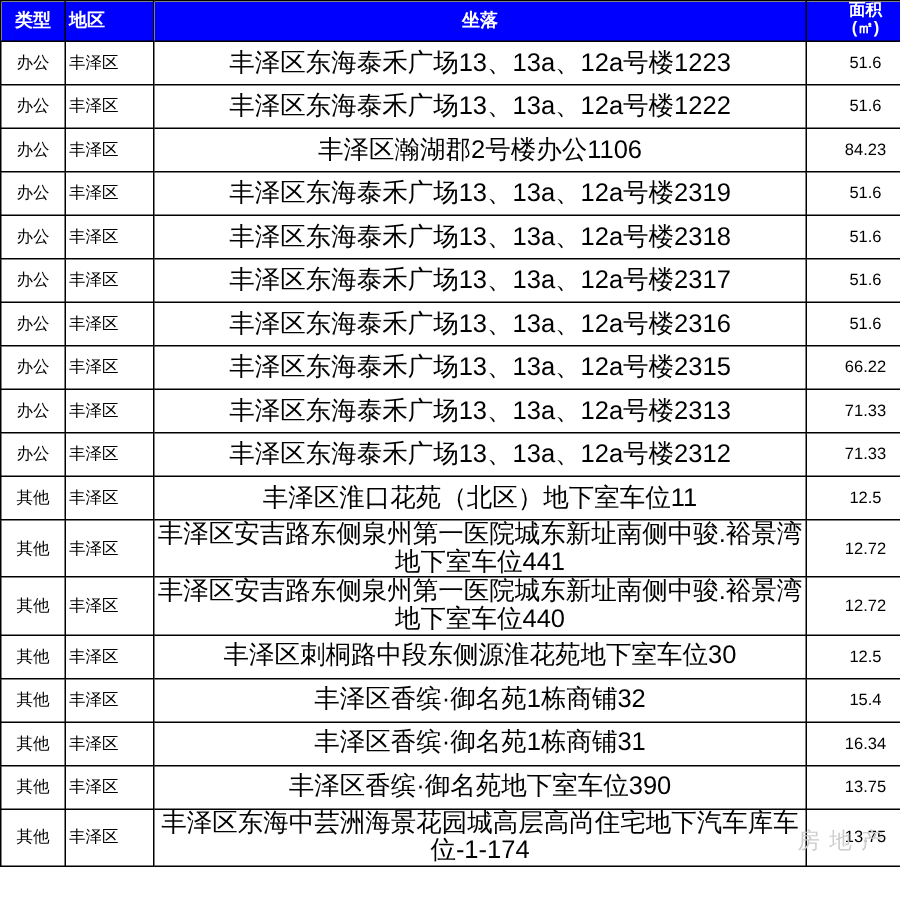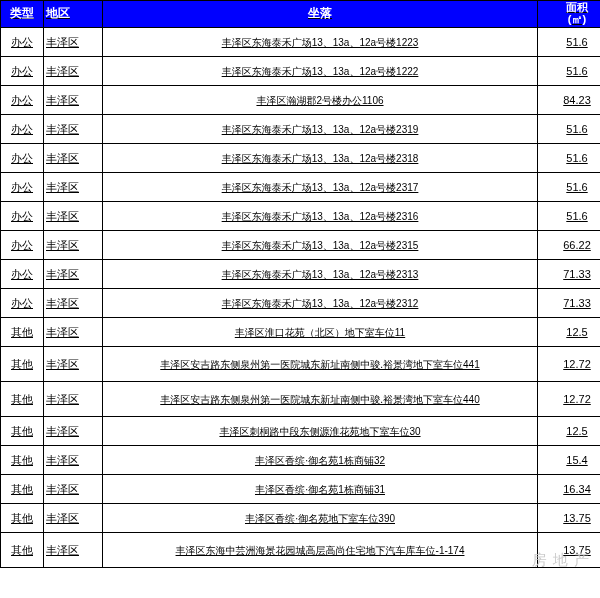--- a/index.html
+++ b/index.html
@@ -11,21 +11,20 @@
     font-family: "Liberation Sans", sans-serif;
     width: 600px;
     height: 598px;
     overflow: hidden;
   }
   #sheet {
     width: 600px;
     height: 598px;
     position: relative;
     background: #ffffff;
-    text-decoration: underline;
   }
   table.grid {
     border-collapse: collapse;
     width: 600px;
     table-layout: fixed;
     font-size: 11px;
     color: #000000;
   }
   table.grid td, table.grid th {
     border: 1px solid #000000;
@@ -47,21 +46,21 @@
   thead th.area-head {
     font-size: 11px;
     line-height: 1.05;
   }
   .col-type { width: 38px; text-align: center; }
   .col-area { width: 54px; text-align: left; }
   .col-addr { width: 430px; text-align: center; }
   .col-size { width: 74px; text-align: center; }
   tbody td { height: 28px; }
   tbody tr.tall td { height: 34px; }
-  .addr-cell { font-size: 10px; }
+  .addr-cell { font-size: 17px; }
   .watermark {
     position: absolute;
     right: 10px;
     bottom: 28px;
     font-size: 15px;
     color: #cccccc;
     letter-spacing: 1px;
     pointer-events: none;
   }
 </style>

